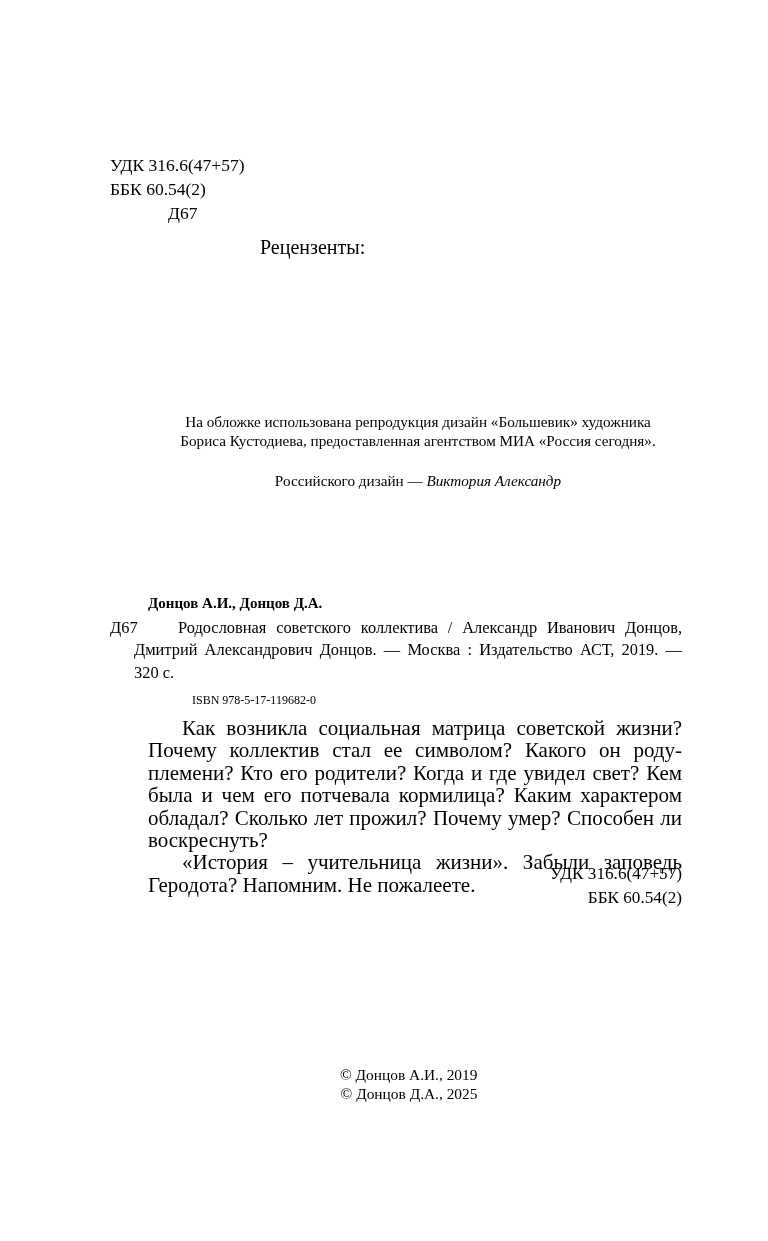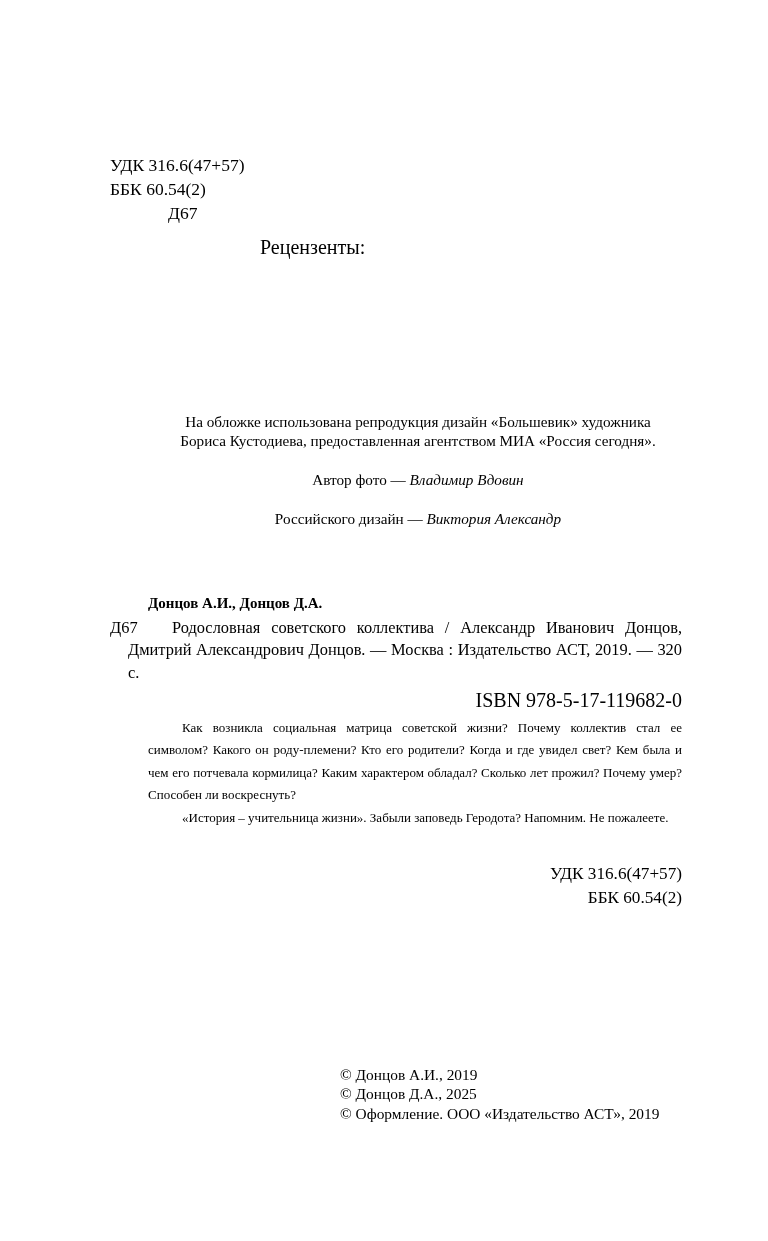--- a/index.html
+++ b/index.html
@@ -96,39 +96,38 @@
     position: relative;
     margin-top: 2px;
   }
   .biblio .record-index {
     position: absolute;
     left: 0;
     top: 0;
   }
   .biblio .record-text {
     display: block;
-    margin-left: 18px;
+    margin-left: 24px;
     text-align: justify;
     text-indent: 44px;
   }
   .biblio .isbn {
     display: block;
     margin: 5px 0 0 38px;
     text-indent: 44px;
-    font-size: 20px;
-    text-align: right;
+    font-size: 12px;
   }
 
   
   .annotation {
     position: absolute;
     left: 148px;
     top: 717px;
     width: 534px;
-    font-size: 13px;
+    font-size: 21px;
     line-height: 22.4px;
     text-align: justify;
     text-justify: inter-word;
   }
   .annotation p {
     margin: 0;
     text-indent: 34px;
   }
 
   
@@ -145,40 +144,39 @@
 
   
   .copyright {
     position: absolute;
     left: 340px;
     top: 1065px;
     font-size: 15.4px;
     line-height: 19.4px;
     white-space: nowrap;
   }
-  .copyright .copy-line { display: block; }
+  .copyright .copy-line { display: block; text-align: right; }
 </style>
 </head>
 <body>
 
 <div class="page">
 
   <div class="codes-top">
     <span class="code-line">УДК 316.6(47+57)</span>
     <span class="code-line">ББК 60.54(2)</span>
     <span class="code-index">Д67</span>
   </div>
 
   <div class="reviewers">
     <p class="rev-heading">Рецензенты:</p>
   </div>
 
   <div class="cover-credits">
     <p class="credit-para">На обложке использована репродукция дизайн «Большевик» художника Бориса Кустодиева, предоставленная агентством МИА «Россия сегодня».</p>
-    <p class="credit-photo"><span>Автор фото — </span><span class="name-italic">Владимир Вдовин</span></p>
     <p class="credit-design"><span>Российского дизайн — </span><span class="name-italic">Виктория Александр</span></p>
   </div>
 
   <div class="biblio">
     <p class="authors-bold">Донцов А.И., Донцов Д.А.</p>
     <span class="record-row">
       <span class="record-index">Д67</span>
       <span class="record-text">Родословная советского коллектива / Александр Иванович Донцов, Дмитрий Александрович Донцов. — Москва : Издательство АСТ, 2019. — 320 с.</span>
     </span>
     <span class="isbn">ISBN 978-5-17-119682-0</span>
@@ -190,16 +188,15 @@
   </div>
 
   <div class="codes-bottom">
     <span class="code-line">УДК 316.6(47+57)</span>
     <span class="code-line">ББК 60.54(2)</span>
   </div>
 
   <div class="copyright">
     <span class="copy-line">© Донцов А.И., 2019</span>
     <span class="copy-line">© Донцов Д.А., 2025</span>
-    <span class="copy-line">© Оформление. ООО «Издательство АСТ», 2019</span>
   </div>
 
 </div>
 
 </body></html>

